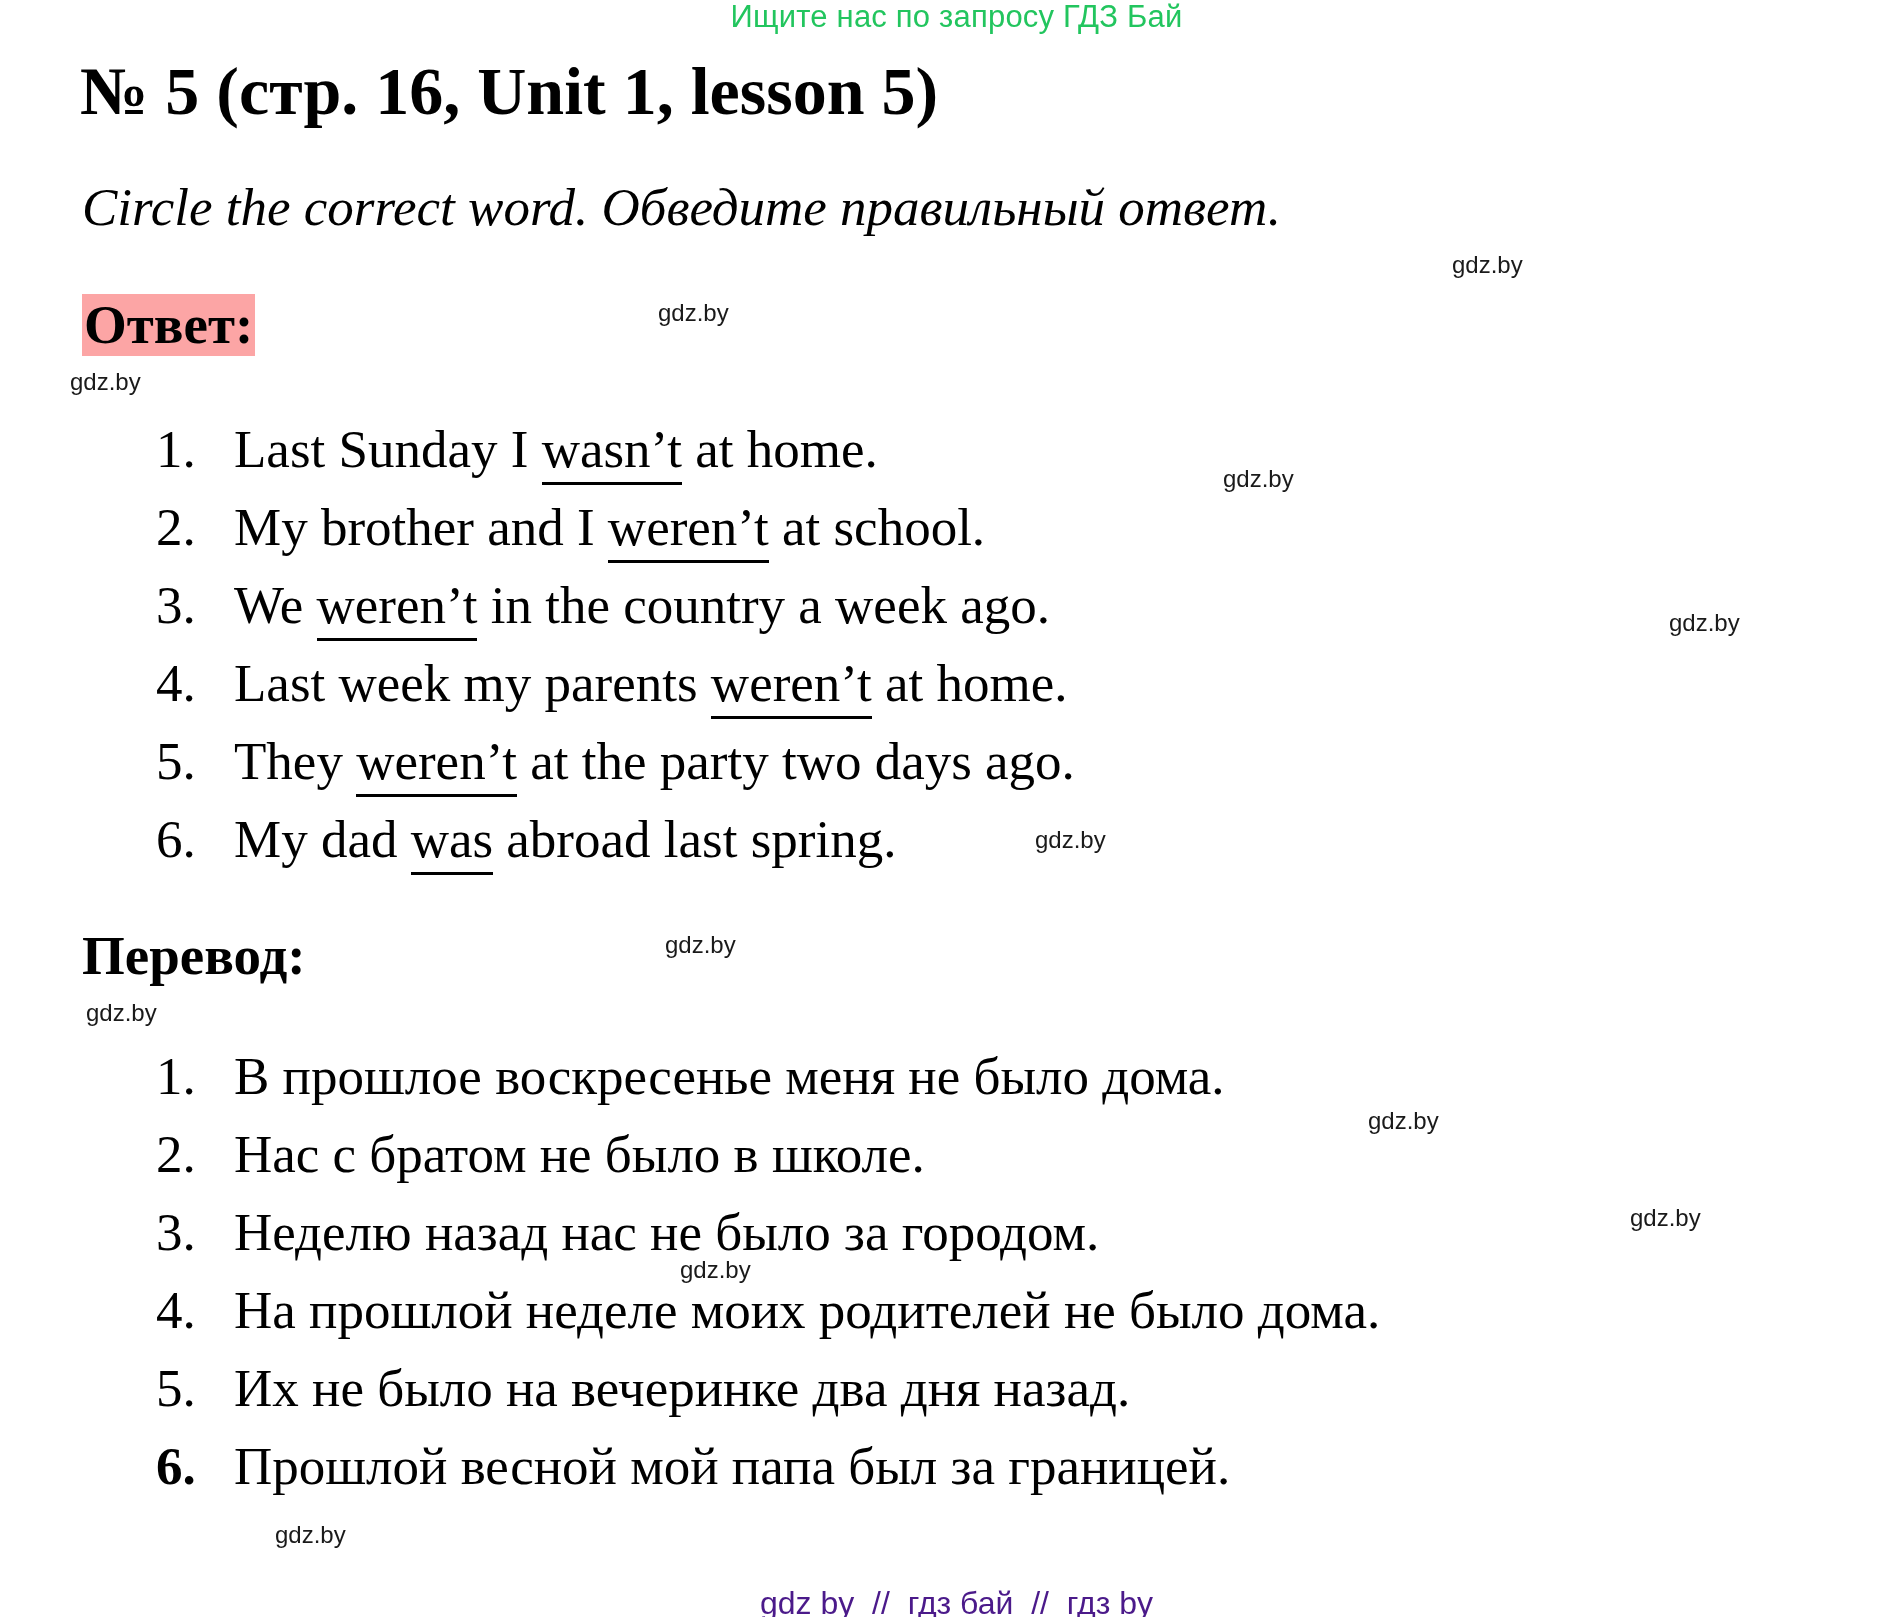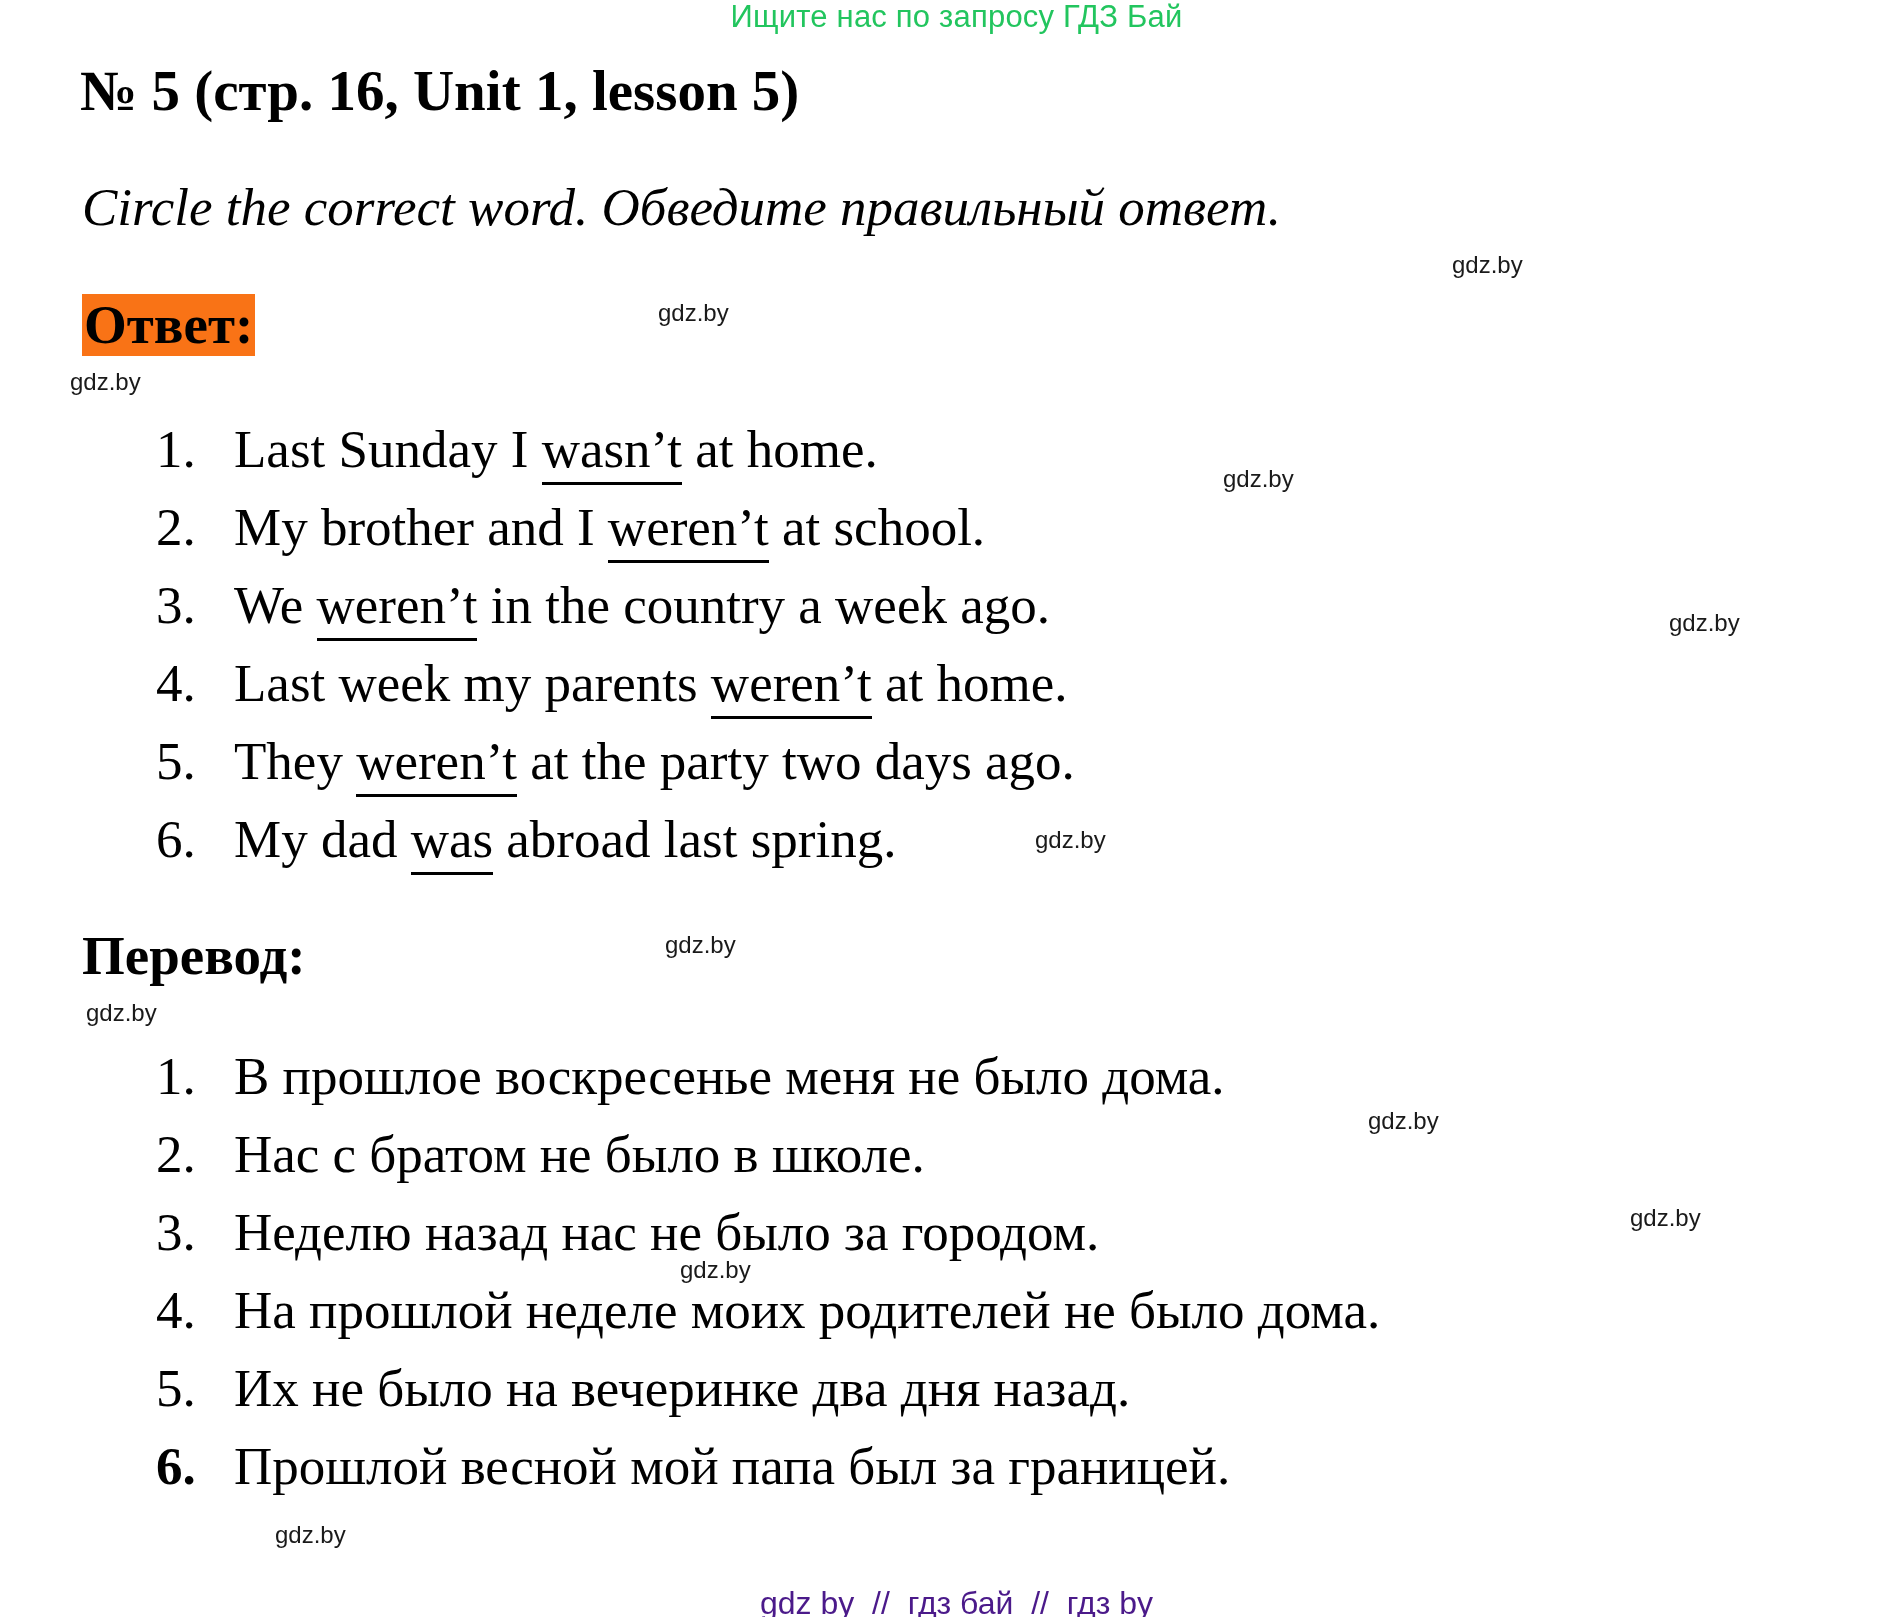--- a/index.html
+++ b/index.html
@@ -4,32 +4,32 @@
 <style>
   html, body { margin: 0; padding: 0; background: #ffffff; }
   body { width: 1881px; height: 1617px; position: relative; overflow: hidden; }
   .serif { font-family: "Liberation Serif", "DejaVu Serif", serif; color: #000; }
   .sans { font-family: Liberation Sans, sans-serif; padding-left: 16px; }
   .banner {
     position: absolute; left: 0; top: 0; width: 1881px; text-align: center;
     font-size: 31px; line-height: 34px; color: #22c55e; letter-spacing: 0.2px;
   }
   .title {
-    position: absolute; left: 80px; top: 58px; font-size: 57px; font-weight: bold;
+    position: absolute; left: 80px; top: 58px; font-size: 68px; font-weight: bold;
     line-height: 66px; white-space: nowrap;
   }
   .instruction {
     position: absolute; left: 82px; top: 175px; font-size: 53px; line-height: 64px;
     white-space: nowrap;
     font-style: italic;
   }
   .heading {
     position: absolute; font-size: 55px; font-weight: bold; line-height: 62px; white-space: nowrap;
   }
-  .answer-heading { left: 82px; top: 294px; background: #f97316; padding: 0 2px; }
+  .answer-heading { left: 82px; top: 294px; background: #fca5a5; padding: 0 2px; }
   .translation-heading { left: 82px; top: 925px; }
   .list { position: absolute; left: 156px; margin: 0; padding: 0; list-style: none; }
   .list li {
     font-size: 53px; line-height: 78px; height: 78px; white-space: nowrap; display: flex;
   }
   .list .num { display: inline-block; width: 78px; }
   .list .num.bold { font-weight: bold; }
   .list u { text-decoration: none; border-bottom: 3px solid #000; padding-bottom: 8px; line-height: 50px; display: inline-block; }
   .english-list { top: 410px; }
   .russian-list { top: 1037px; }

